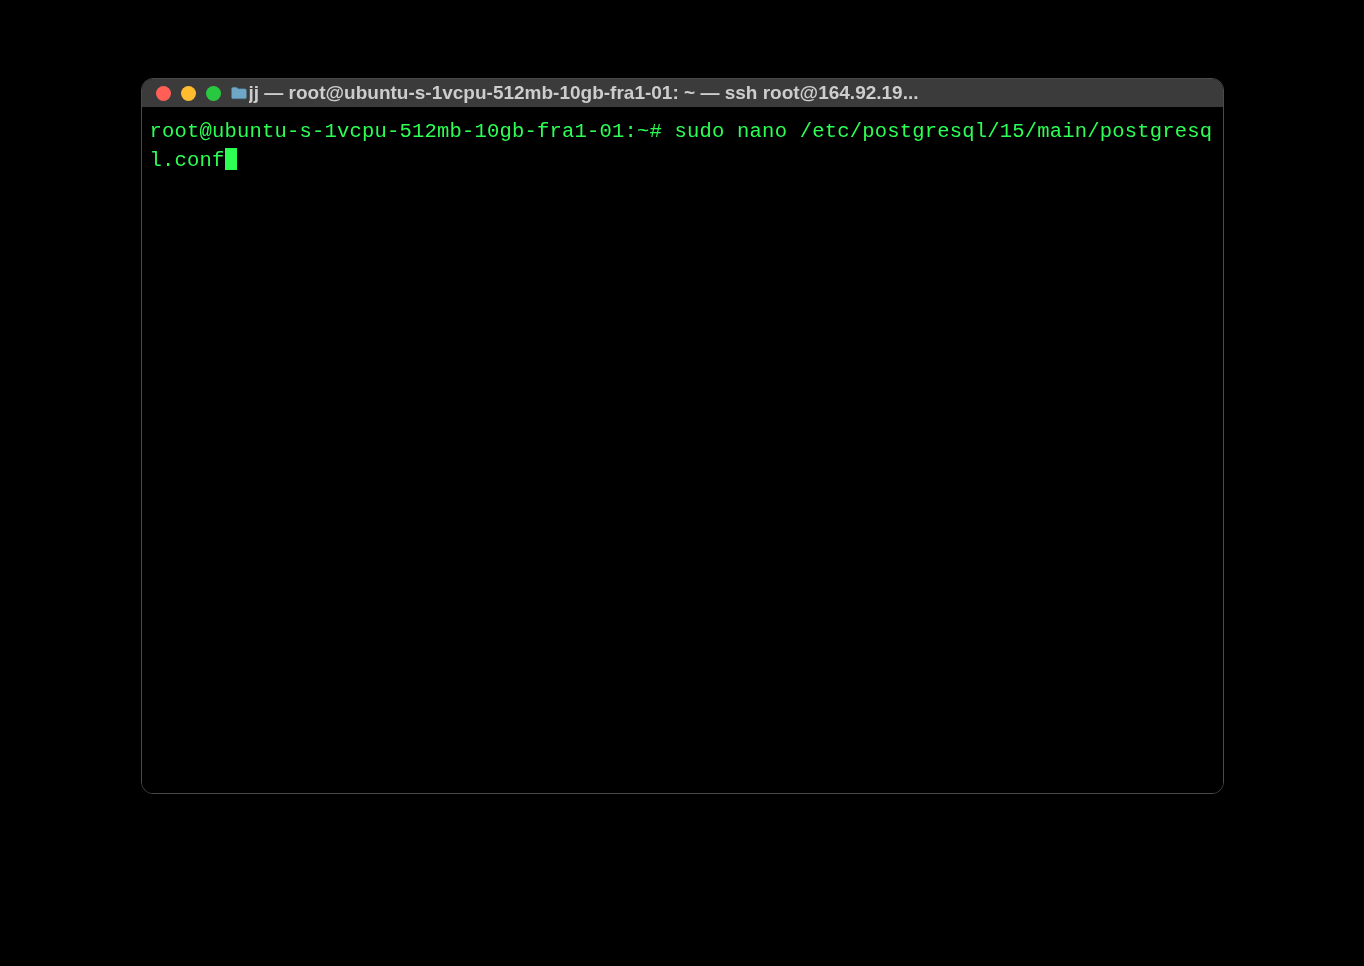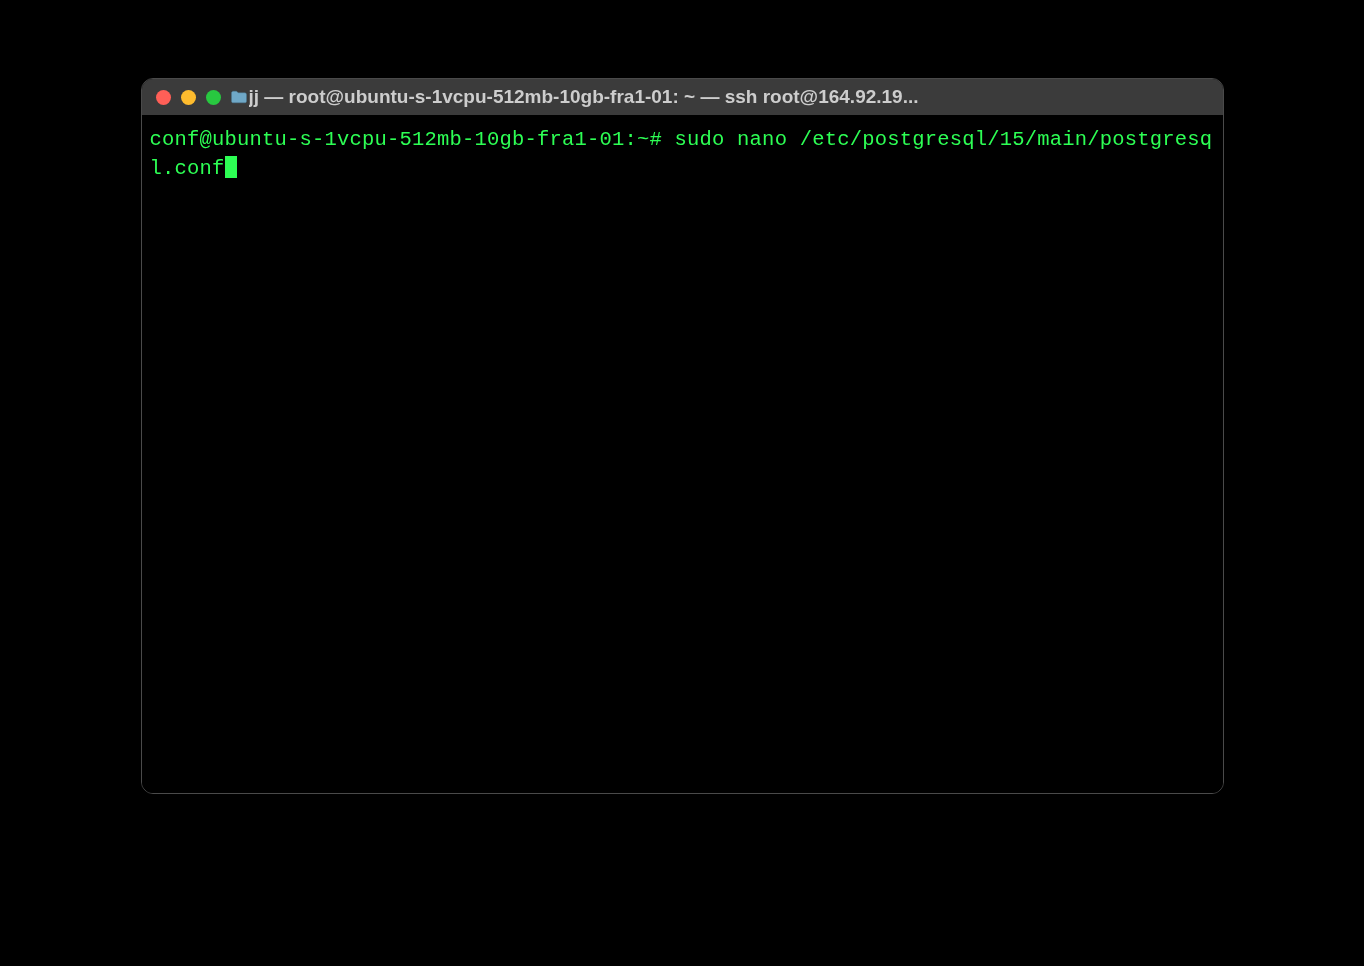--- a/index.html
+++ b/index.html
@@ -22,21 +22,21 @@
       height: 716px;
       background: #000000;
       border-radius: 12px;
       overflow: hidden;
       border: 1px solid #4a4a4a;
       box-shadow: 0 20px 60px rgba(0,0,0,0.8);
       display: flex;
       flex-direction: column;
     }
     .title-bar {
-      height: 36px;
+      height: 28px;
       background: #3b3b3b;
       display: flex;
       align-items: center;
       padding: 0 14px;
       flex-shrink: 0;
     }
     .traffic-lights {
       display: flex;
       gap: 10px;
       align-items: center;
@@ -104,14 +104,14 @@
       <div class="traffic-light minimize"></div>
       <div class="traffic-light maximize"></div>
     </div>
     <span class="title-icon folder-icon">
       <svg viewBox="0 0 24 24" fill="none">
         <path d="M3 7 C3 5.9 3.9 5 5 5 L9 5 L11 7 L19 7 C20.1 7 21 7.9 21 9 L21 17 C21 18.1 20.1 19 19 19 L5 19 C3.9 19 3 18.1 3 17 Z" fill="#6fa8c7" stroke="#4a7a95" stroke-width="0.5"></path>
       </svg>
     </span>
     <div class="title-text">jj — root@ubuntu-s-1vcpu-512mb-10gb-fra1-01: ~ — ssh root@164.92.19...</div>
   </div>
-  <div class="terminal-content"><span class="prompt">conf@ubuntu-s-1vcpu-512mb-10gb-fra1-01:~#</span> <span>sudo nano /etc/postgresql/15/main/postgresql.conf</span><span class="cursor"></span></div>
+  <div class="terminal-content"><span class="prompt">root@ubuntu-s-1vcpu-512mb-10gb-fra1-01:~#</span> <span>sudo nano /etc/postgresql/15/main/postgresql.conf</span><span class="cursor"></span></div>
 </div>
 
 </body></html>

